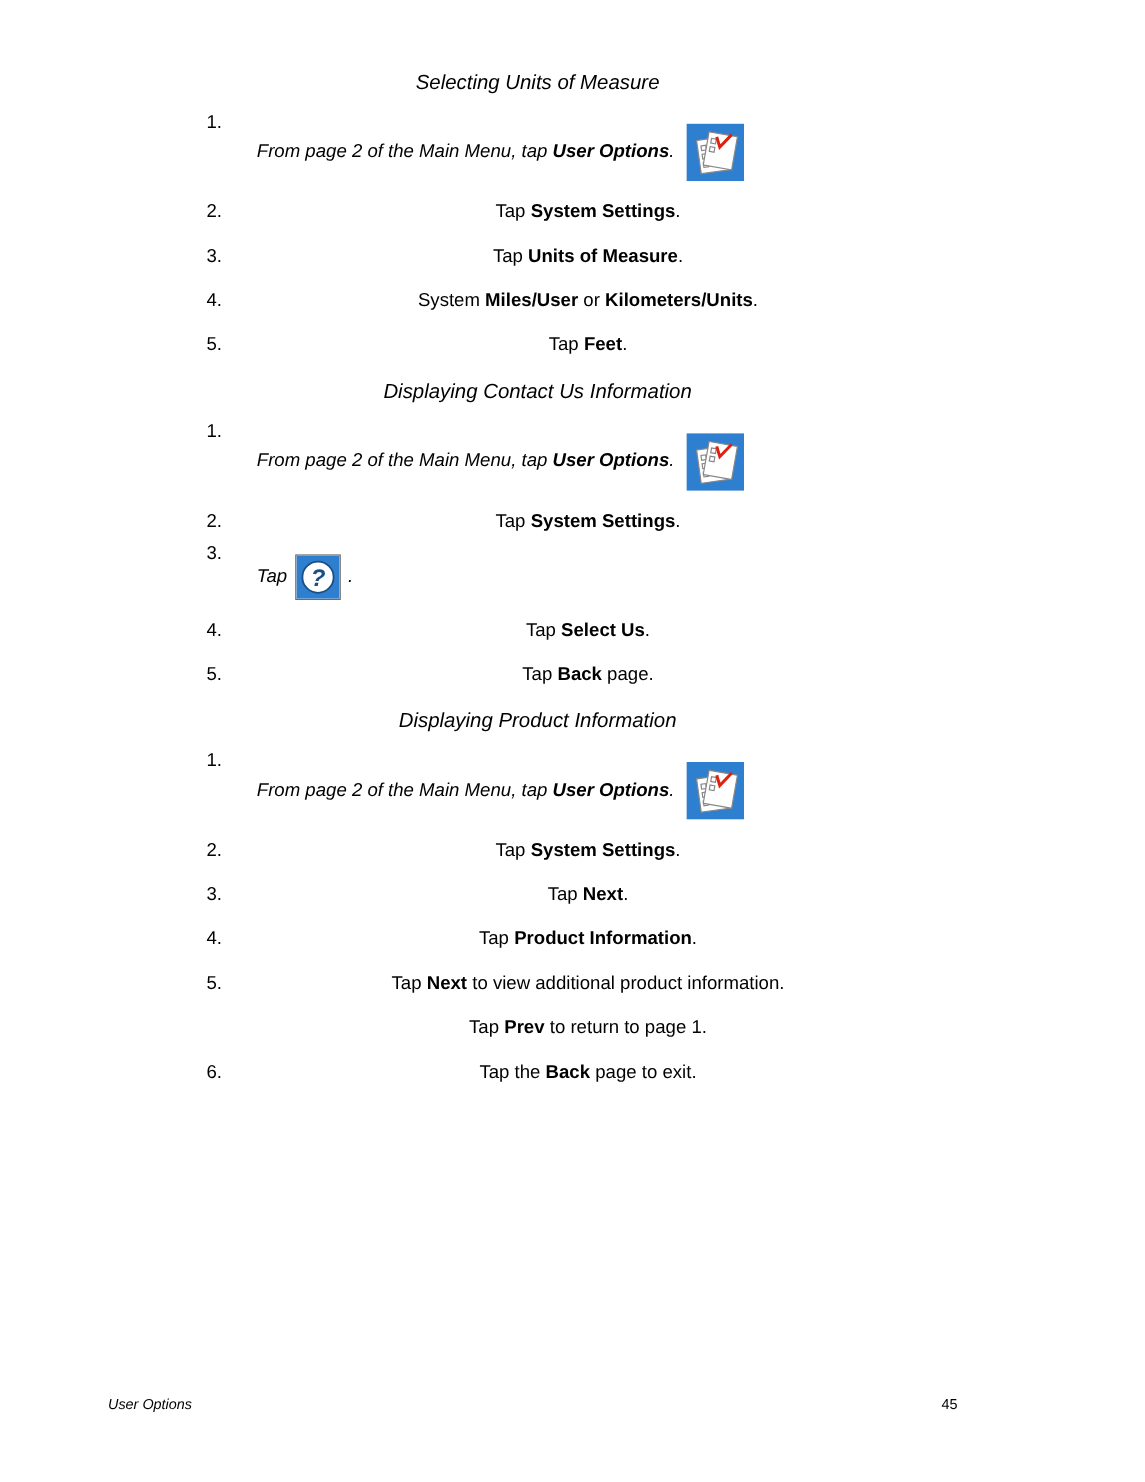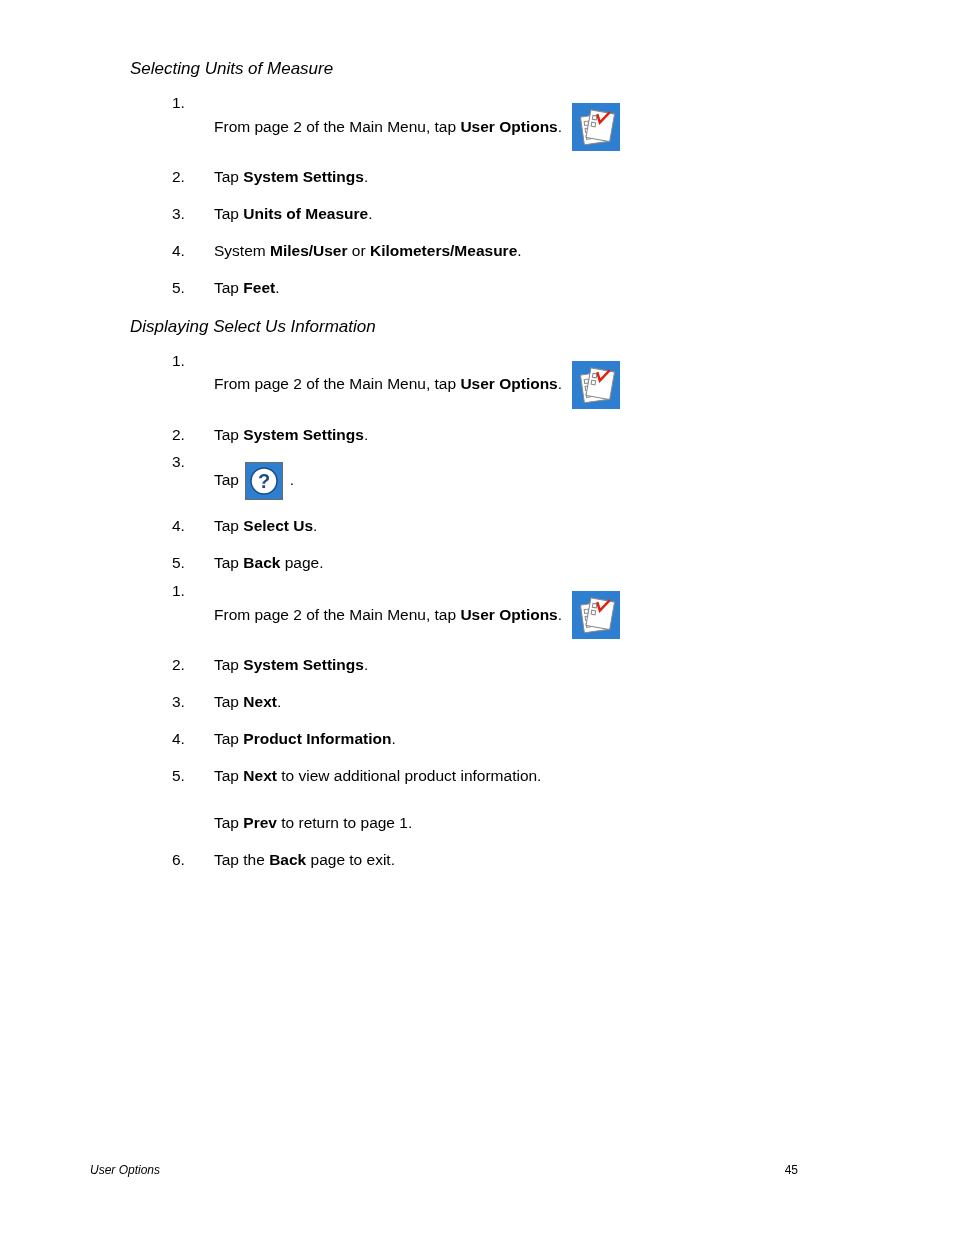--- a/index.html
+++ b/index.html
@@ -8,20 +8,21 @@
     background: #fff;
     font-family: "Helvetica Neue", Helvetica, Arial, sans-serif;
     color: #000;
   }
   .page {
     width: 856px;
     height: 1235px;
     position: relative;
     box-sizing: border-box;
     padding: 55px 90px 0 130px;
+    text-align: center;
   }
   .section-heading {
     font-style: italic;
     font-size: 17px;
     margin: 4px 0 24px 0;
     font-weight: 400;
   }
   ol.steps {
     list-style: none;
     margin: 0 0 18px 0;
@@ -32,23 +33,23 @@
     padding-left: 42px;
     margin: 0 0 16px 0;
     font-size: 15.5px;
     line-height: 1.35;
   }
   ol.steps > li .num {
     position: absolute;
     left: 0;
     top: 0;
   }
-  ol.steps > li .body { display:inline; }
+  ol.steps > li .body { display:inline;font-style:italic; }
   ol.steps > li p.extra {
-    margin: 26px 0 0 0;
+    margin: 16px 0 0 0;
   }
   b { font-weight: 700; }
   .icon-opts, .icon-help {
     vertical-align: middle;
   }
   .icon-opts {
     width: 48px; height: 48px;
     margin-left: 6px;
   }
   .icon-help {
@@ -105,29 +106,29 @@
     <li>
       <span class="num">2.</span>
       <span>Tap </span><b>System Settings</b><span>.</span>
     </li>
     <li>
       <span class="num">3.</span>
       <span>Tap </span><b>Units of Measure</b><span>.</span>
     </li>
     <li>
       <span class="num">4.</span>
-      <span>System </span><b>Miles/User</b><span> or </span><b>Kilometers/Measure</b><span>.</span>
+      <span>System </span><b>Miles/User</b><span> or </span><b>Kilometers/Units</b><span>.</span>
     </li>
     <li>
       <span class="num">5.</span>
       <span>Tap </span><b>Feet</b><span>.</span>
     </li>
   </ol>
 
-  <div class="section-heading">Displaying Select Us Information</div>
+  <div class="section-heading">Displaying Contact Us Information</div>
   <ol class="steps">
     <li class="step-with-icon">
       <span class="num">1.</span>
       <span class="body">
         <span>From page 2 of the Main Menu, tap </span><b>User Options</b><span>.</span>
       </span>
       <svg class="icon-opts" viewBox="0 0 48 48">
         <rect x="0" y="0" width="48" height="48" fill="#2f7fd1"></rect>
         <g transform="rotate(-8 24 24)">
           <rect x="10" y="12" width="24" height="28" fill="#fff" stroke="#888"></rect>
@@ -162,20 +163,21 @@
     <li>
       <span class="num">4.</span>
       <span>Tap </span><b>Select Us</b><span>.</span>
     </li>
     <li>
       <span class="num">5.</span>
       <span>Tap </span><b>Back</b><span> page.</span>
     </li>
   </ol>
 
+  <div class="section-heading">Displaying Product Information</div>
   <ol class="steps">
     <li class="step-with-icon">
       <span class="num">1.</span>
       <span class="body">
         <span>From page 2 of the Main Menu, tap </span><b>User Options</b><span>.</span>
       </span>
       <svg class="icon-opts" viewBox="0 0 48 48">
         <rect x="0" y="0" width="48" height="48" fill="#2f7fd1"></rect>
         <g transform="rotate(-8 24 24)">
           <rect x="10" y="12" width="24" height="28" fill="#fff" stroke="#888"></rect>

